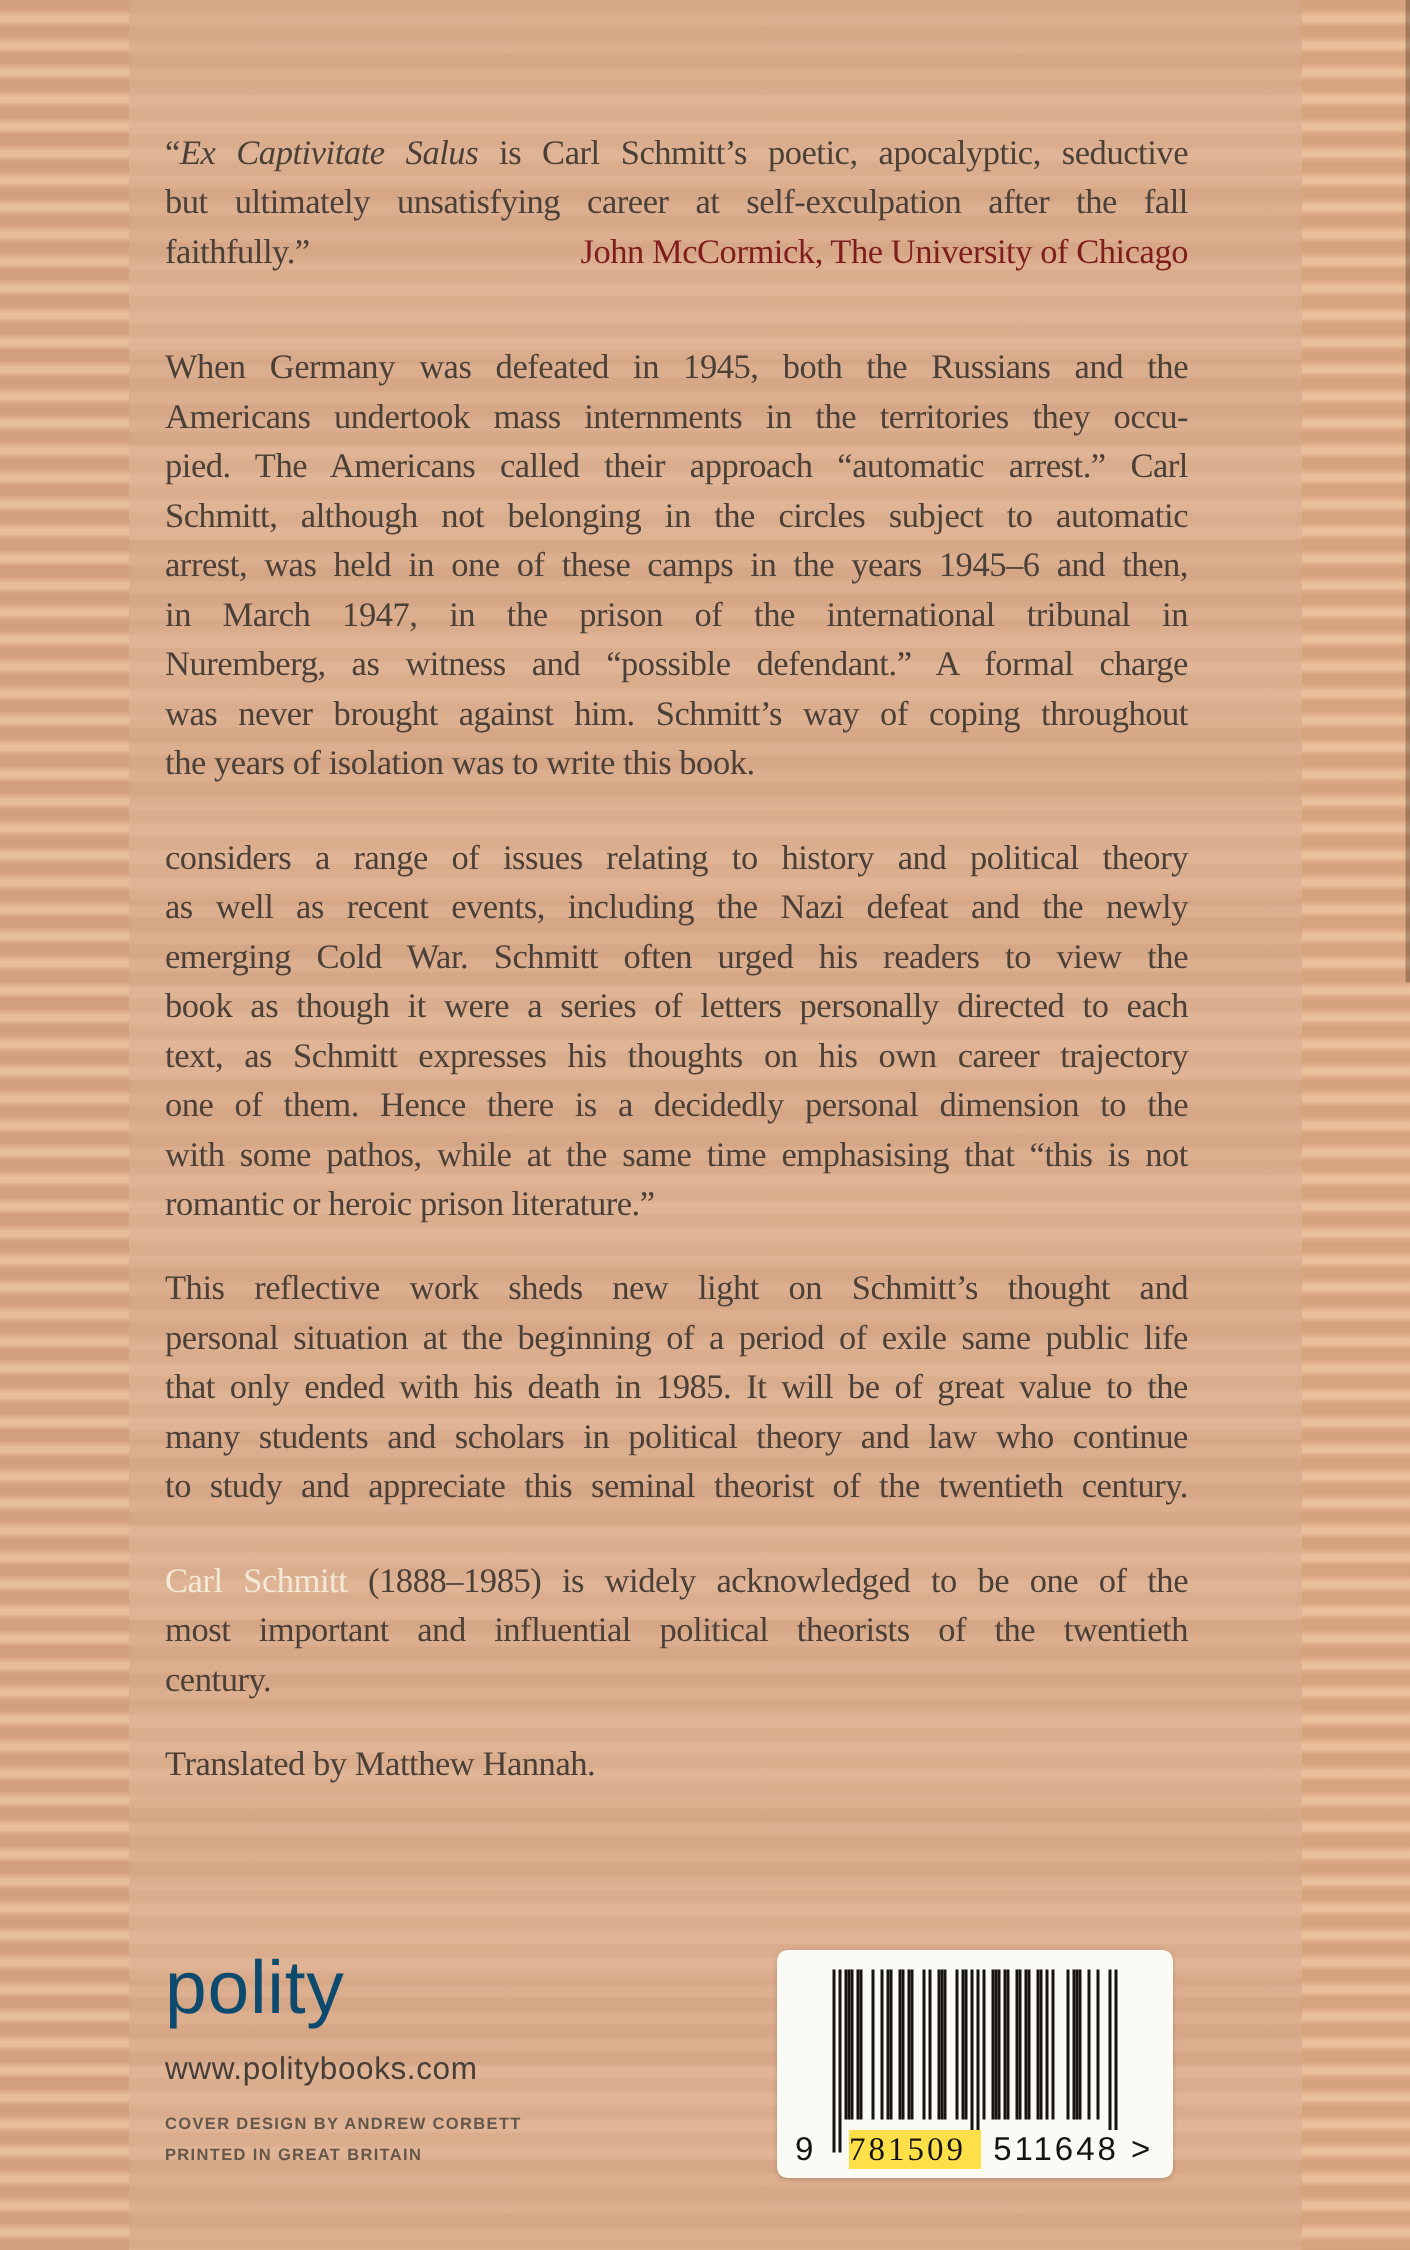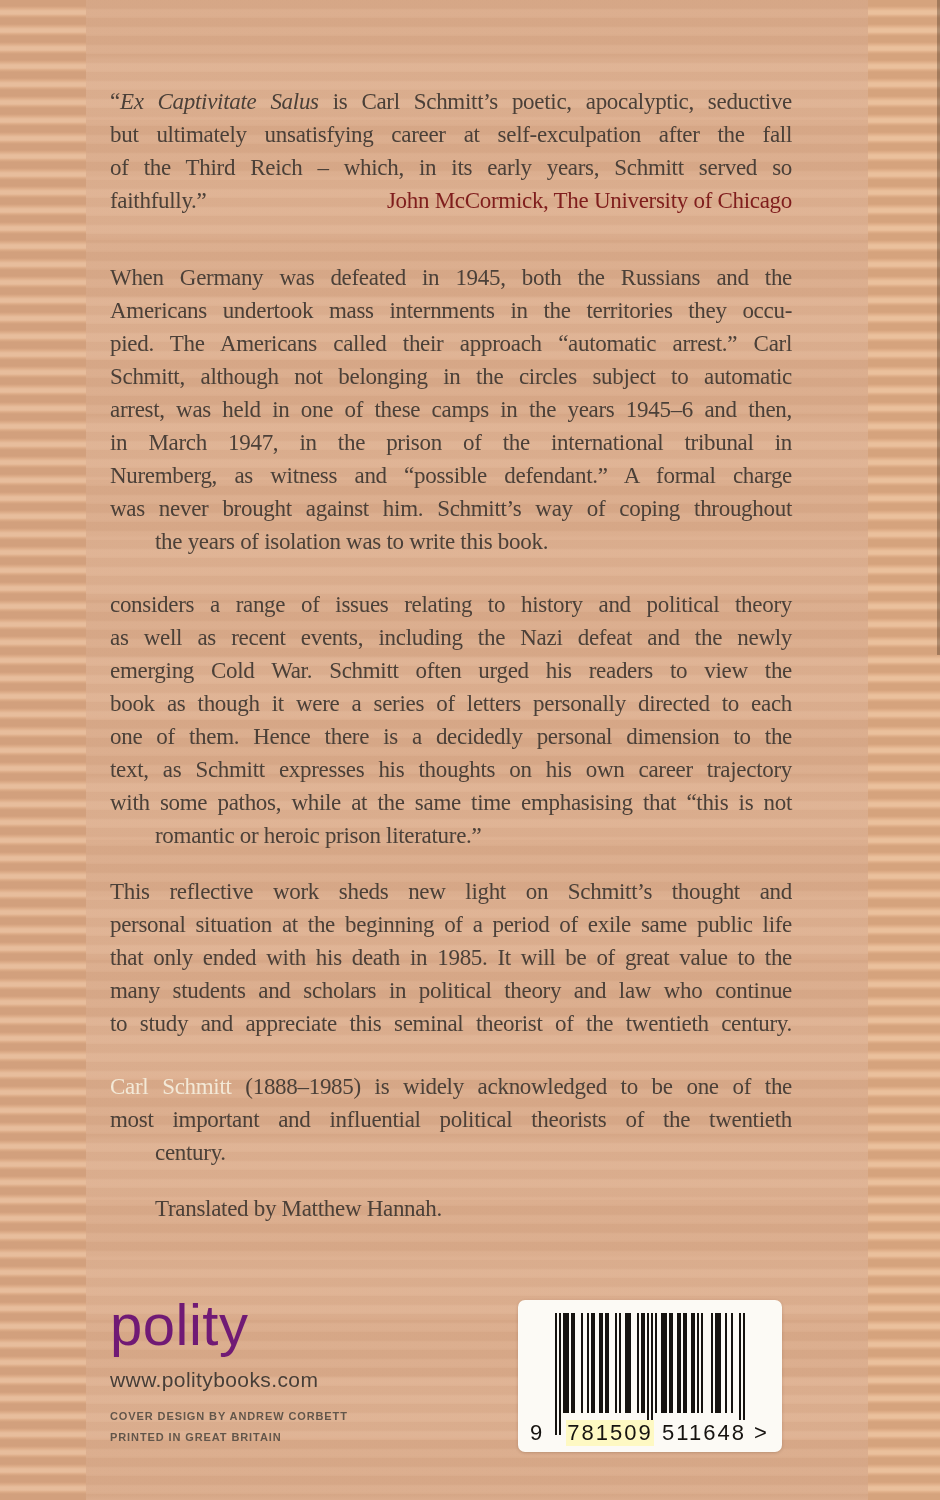--- a/index.html
+++ b/index.html
@@ -53,21 +53,21 @@
     font-size: 23px; line-height: 33px;
     letter-spacing: -0.3px;
   }
   .tline {
     text-align: justify;
     -moz-text-align-last: justify;
     text-align-last: justify;
     white-space: nowrap;
     height: 33px;
   }
-  .tline.final { text-align-last: left; margin-left: 45px; -moz-text-align-last: left; }
+  .tline.final { text-align-last: left; -moz-text-align-last: left; }
   .seg-italic { font-style: italic; }
   .seg-white  { color: #f3e9d7; }
 
   .para { margin: 0; padding: 0; }
   .m-quote { margin-top: 0; }
   .m1 { margin-top: 44px; }
   .m2 { margin-top: 30px; }
   .m3 { margin-top: 23px; }
   .m4 { margin-top: 30px; }
   .m5 { margin-top: 23px; }
@@ -76,22 +76,22 @@
     display: flex; justify-content: space-between; align-items: baseline;
     height: 33px; white-space: nowrap;
   }
   .attribution { color: #7f1d1d; }
 
   .footer {
     position: absolute; left: 110px; top: 1296px;
     font-family: "Liberation Sans", "DejaVu Sans", sans-serif;
   }
   .polity-logo {
-    color: #701a75;
-    font-size: 58px; line-height: 58px;
+    color: #0c4a6e;
+    font-size: 50px; line-height: 58px;
     font-weight: 300;
     letter-spacing: 0.5px;
   }
   .website {
     margin-top: 14px;
     color: #473e37;
     font-size: 21px; letter-spacing: 0.4px;
   }
   .credits {
     margin-top: 14px;
@@ -111,40 +111,39 @@
   .bar { position: absolute; top: 0; background: #161310; }
   .isbn-row {
     position: absolute; left: 0; right: 0; bottom: 6px;
     height: 26px;
     font-family: "Liberation Sans", "DejaVu Sans", sans-serif;
     font-size: 22px; color: #161310;
     display: flex; align-items: flex-end;
   }
   .isbn-row span { display: block; }
   .d-first { position: absolute; left: 12px;  bottom: 0; }
-  .d-left  { position: absolute; left: 48px;  bottom: 0; width: 88px; text-align: center; letter-spacing: 2px; background:#fef9c3; }
+  .d-left  { position: absolute; left: 48px;  bottom: 0; width: 88px; text-align: left; letter-spacing: 2px; background:#fde047;font-family:Liberation Serif, serif; }
   .d-right { position: absolute; left: 142px; bottom: 0; width: 88px; text-align: center; letter-spacing: 2px; background:#fcfaf5; }
   .d-arrow { position: absolute; left: 236px; bottom: 0; }
 </style>
 </head>
 <body>
 
 <div class="cover">
   <div class="bands"></div>
   <div class="strip strip-left"></div>
   <div class="strip strip-right"></div>
   <div class="book-edge"></div>
 
   <div class="content">
 
     <div class="para m-quote">
       <div>
           <div class="tline"><span>“</span><span class="seg-italic">Ex Captivitate Salus</span><span> is Carl Schmitt’s poetic, apocalyptic, seductive</span></div>
           <div class="tline"><span>but ultimately unsatisfying career at self-exculpation after the fall</span></div>
-          <div class="tline"><span>of the Third Reich – which, in its early years, Schmitt served so</span></div>
         </div>
       <div class="quote-last">
         <span>faithfully.”</span>
         <span class="attribution">John McCormick, The University of Chicago</span>
       </div>
     </div>
 
     <div class="para m1">
         <div class="tline"><span>When Germany was defeated in 1945, both the Russians and the</span></div>
         <div class="tline"><span>Americans undertook mass internments in the territories they occu-</span></div>
@@ -154,22 +153,22 @@
         <div class="tline"><span>in March 1947, in the prison of the international tribunal in</span></div>
         <div class="tline"><span>Nuremberg, as witness and “possible defendant.” A formal charge</span></div>
         <div class="tline"><span>was never brought against him. Schmitt’s way of coping throughout</span></div>
         <div class="tline final"><span>the years of isolation was to write this book.</span></div>
       </div>
     <div class="para m2">
         <div class="tline"><span>considers a range of issues relating to history and political theory</span></div>
         <div class="tline"><span>as well as recent events, including the Nazi defeat and the newly</span></div>
         <div class="tline"><span>emerging Cold War. Schmitt often urged his readers to view the</span></div>
         <div class="tline"><span>book as though it were a series of letters personally directed to each</span></div>
+        <div class="tline"><span>text, as Schmitt expresses his thoughts on his own career trajectory</span></div>
         <div class="tline"><span>one of them. Hence there is a decidedly personal dimension to the</span></div>
-        <div class="tline"><span>text, as Schmitt expresses his thoughts on his own career trajectory</span></div>
         <div class="tline"><span>with some pathos, while at the same time emphasising that “this is not</span></div>
         <div class="tline final"><span>romantic or heroic prison literature.”</span></div>
       </div>
     <div class="para m3">
         <div class="tline"><span>This reflective work sheds new light on Schmitt’s thought and</span></div>
         <div class="tline"><span>personal situation at the beginning of a period of exile same public life</span></div>
         <div class="tline"><span>that only ended with his death in 1985. It will be of great value to the</span></div>
         <div class="tline"><span>many students and scholars in political theory and law who continue</span></div>
         <div class="tline"><span>to study and appreciate this seminal theorist of the twentieth century.</span></div>
       </div>

